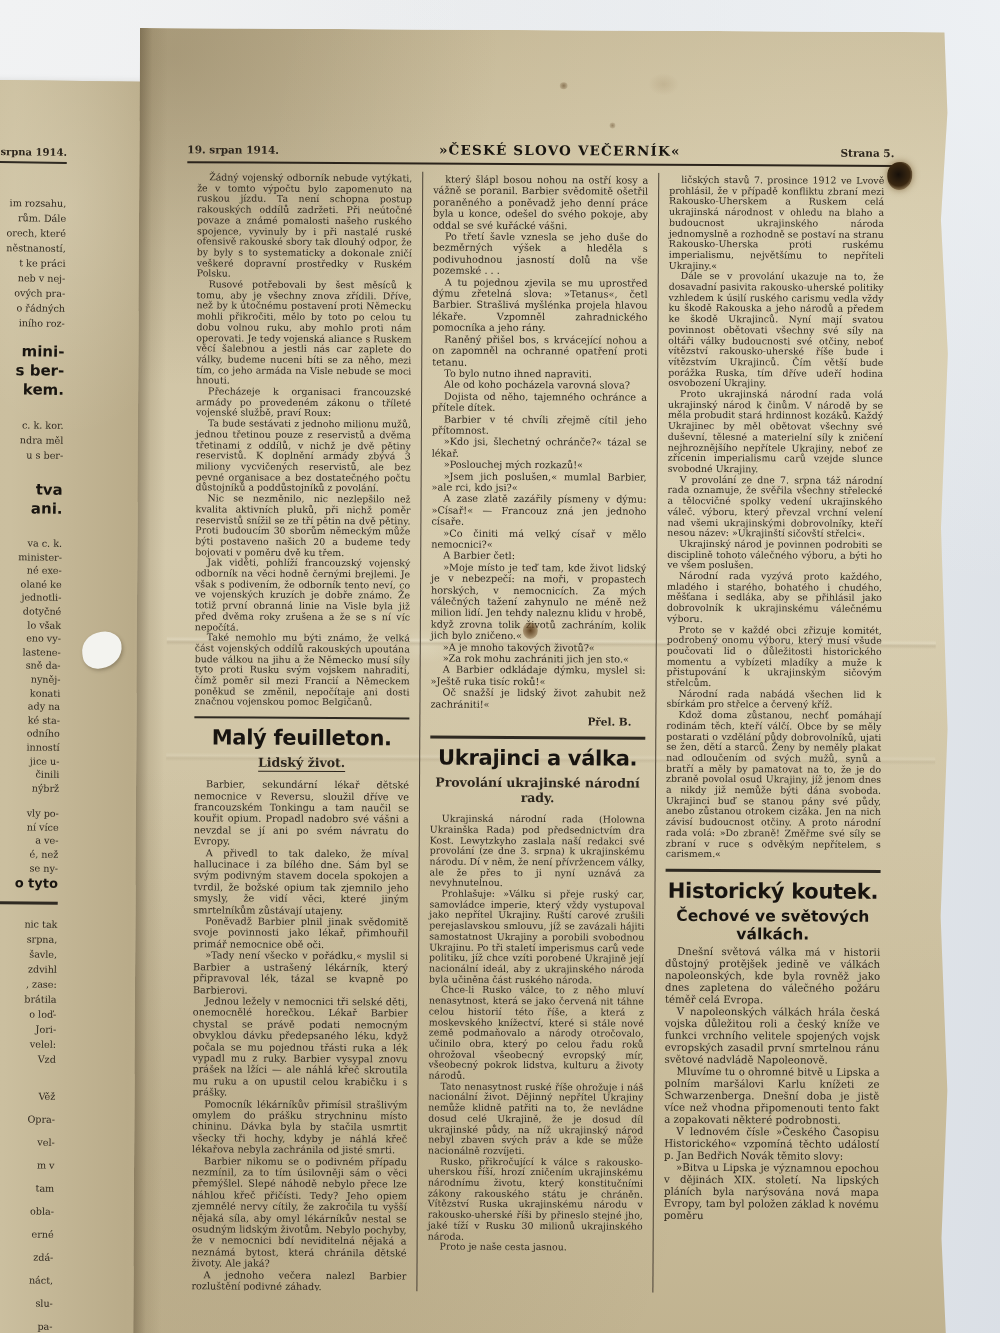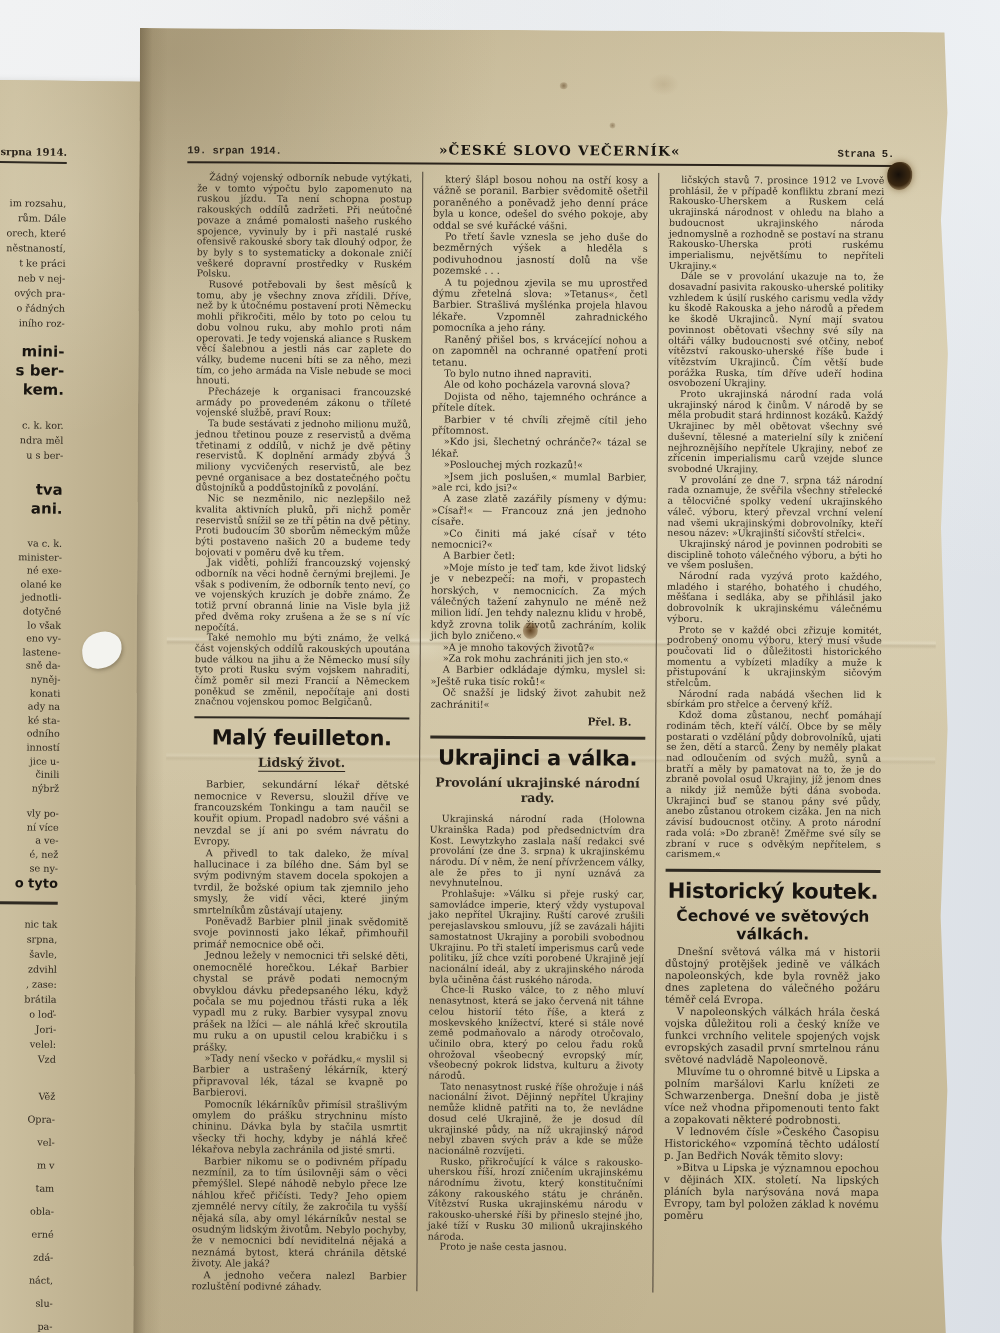--- a/index.html
+++ b/index.html
@@ -55,21 +55,21 @@
   .spot-a{left:386px;top:592px;width:15px;height:17px;
     background:radial-gradient(circle,#5d4120 0%,rgba(110,78,40,0.55) 55%,rgba(110,78,40,0) 100%);}
   .spot-b{left:420px;top:52px;width:8px;height:7px;background:radial-gradient(circle,rgba(96,70,38,0.6),rgba(96,70,38,0));}
   .spot-c{left:470px;top:92px;width:6px;height:6px;background:radial-gradient(circle,rgba(96,70,38,0.5),rgba(96,70,38,0));}
   .tear-white{position:absolute;left:82px;top:632px;width:40px;height:36px;
     background:#f3f3ef;border-radius:55% 45% 60% 40%;transform:rotate(-8deg);
     box-shadow:1px 2px 4px rgba(60,50,30,0.35);}
   
   .header-row{position:absolute;top:112px;left:48px;right:90px;display:flex;
     justify-content:space-between;align-items:baseline;font-weight:bold;}
-  .header-date,.header-page{font-size:10.5px;font-family:Liberation Mono, monospace;}
+  .header-date,.header-page{font-size:10.5px;}
   .header-title{font-size:13.5px;letter-spacing:1.2px;color:#191510;}
   .header-rule{position:absolute;top:133px;left:48px;right:90px;height:2px;background:#2b241c;}
   
   .columns{position:absolute;top:142px;left:48px;right:90px;height:1120px;display:flex;overflow:hidden;}
   .col{width:33.33%;padding:2px 10px 0 10px;}
   .col + .col{border-left:1px solid #4a4136;}
   .article p{margin:0;font-size:9.4px;line-height:10.7px;text-align:justify;text-indent:12px;}
   .article.loose p{font-size:9.7px;line-height:11.4px;}
   .article.larger p{font-size:10.2px;line-height:12px;}
   .article-rule{height:2px;background:#2f2a22;margin:9px 0 8px;}
@@ -207,22 +207,22 @@
             <p>Jak viděti, pohlíží francouzský vojenský odborník na věci hodně černými brejlemi. Je však s podivením, že odborník tento neví, co ve vojenských kruzích je dobře známo. Že totiž první obranná linie na Visle byla již před dvěma roky zrušena a že se s ní víc nepočítá.</p>
             <p>Také nemohlo mu býti známo, že velká část vojenských oddílů rakouských upoutána bude válkou na jihu a že Německo musí síly tyto proti Rusku svým vojskem nahraditi, čímž poměr sil mezi Francií a Německem poněkud se změnil, nepočítaje ani dosti značnou vojenskou pomoc Belgičanů.</p>
           </div>
         <div class="article-rule"></div>
         <h2 class="headline">Malý feuilleton.</h2>
         <h3 class="subhead"><span class="u">Lidský život.</span></h3>
         <div class="article loose">
             <p>Barbier, sekundární lékař dětské nemocnice v Reversu, sloužil dříve ve francouzském Tonkingu a tam naučil se kouřit opium. Propadl nadobro své vášni a nevzdal se jí ani po svém návratu do Evropy.</p>
             <p>A přivedl to tak daleko, že míval hallucinace i za bílého dne. Sám byl se svým podivným stavem docela spokojen a tvrdil, že božské opium tak zjemnilo jeho smysly, že vidí věci, které jiným smrtelníkům zůstávají utajeny.</p>
             <p>Poněvadž Barbier plnil jinak svědomitě svoje povinnosti jako lékař, přimhouřil primář nemocnice obě oči.</p>
+            <p>»Tady není všecko v pořádku,« myslil si Barbier a ustrašený lékárník, který připravoval lék, tázal se kvapně po Barbierovi.</p>
             <p>Jednou ležely v nemocnici tři selské děti, onemocnělé horečkou. Lékař Barbier chystal se právě podati nemocným obvyklou dávku předepsaného léku, když počala se mu pojednou třásti ruka a lék vypadl mu z ruky. Barbier vysypal znovu prášek na lžíci — ale náhlá křeč skroutila mu ruku a on upustil celou krabičku i s prášky.</p>
-            <p>»Tady není všecko v pořádku,« myslil si Barbier a ustrašený lékárník, který připravoval lék, tázal se kvapně po Barbierovi.</p>
             <p>Pomocník lékárníkův přimísil strašlivým omylem do prášku strychninu místo chininu. Dávka byla by stačila usmrtit všecky tři hochy, kdyby je náhlá křeč lékařova nebyla zachránila od jisté smrti.</p>
             <p>Barbier nikomu se o podivném případu nezmínil, za to tím úsilovněji sám o věci přemýšlel. Slepé náhodě nebylo přece lze náhlou křeč přičísti. Tedy? Jeho opiem zjemnělé nervy cítily, že zakročila tu vyšší nějaká síla, aby omyl lékárníkův nestal se osudným lidským životům. Nebylo pochyby, že v nemocnici bdí neviditelná nějaká a neznámá bytost, která chránila dětské životy. Ale jaká?</p>
             <p>A jednoho večera nalezl Barbier rozluštění podivné záhady.</p>
             <p>Do nemocnice přišel zahradnický pomocník,</p>
           </div>
       </div>
 
       <div class="col">
         <div class="article loose">
             <p>který šlápl bosou nohou na ostří kosy a vážně se poranil. Barbier svědomitě ošetřil poraněného a poněvadž jeho denní práce byla u konce, odešel do svého pokoje, aby oddal se své kuřácké vášni.</p>
@@ -230,21 +230,21 @@
             <p>A tu pojednou zjevila se mu uprostřed dýmu zřetelná slova: »Tetanus«, četl Barbier. Strašlivá myšlénka projela hlavou lékaře. Vzpomněl zahradnického pomocníka a jeho rány.</p>
             <p>Raněný přišel bos, s krvácející nohou a on zapomněl na ochranné opatření proti tetanu.</p>
             <p>To bylo nutno ihned napraviti.</p>
             <p>Ale od koho pocházela varovná slova?</p>
             <p>Dojista od něho, tajemného ochránce a přítele dítek.</p>
             <p>Barbier v té chvíli zřejmě cítil jeho přítomnost.</p>
             <p>»Kdo jsi, šlechetný ochránče?« tázal se lékař.</p>
             <p>»Poslouchej mých rozkazů!«</p>
             <p>»Jsem jich poslušen,« mumlal Barbier, »ale rci, kdo jsi?«</p>
             <p>A zase zlatě zazářily písmeny v dýmu: »Císař!« — Francouz zná jen jednoho císaře.</p>
-            <p>»Co činiti má jaké císař v této nemocnici?«</p>
+            <p>»Co činiti má velký císař v mělo nemocnici?«</p>
             <p>A Barbier četl:</p>
             <p>»Moje místo je teď tam, kde život lidský je v nebezpečí: na moři, v propastech horských, v nemocnicích. Za mých válečných tažení zahynulo ne méně než milion lidí. Jen tehdy naleznu klidu v hrobě, když zrovna tolik životů zachráním, kolik jich bylo zničeno.«</p>
             <p>»A je mnoho takových životů?«</p>
             <p>»Za rok mohu zachrániti jich jen sto.«</p>
             <p>A Barbier odkládaje dýmku, myslel si: »Ještě ruka tisíc roků!«</p>
             <p>Oč snažší je lidský život zahubit než zachrániti!«</p>
           </div>
         <p class="signature">Přel. B.</p>
         <div class="article-rule thick"></div>
         <h2 class="headline">Ukrajinci a válka.</h2>

